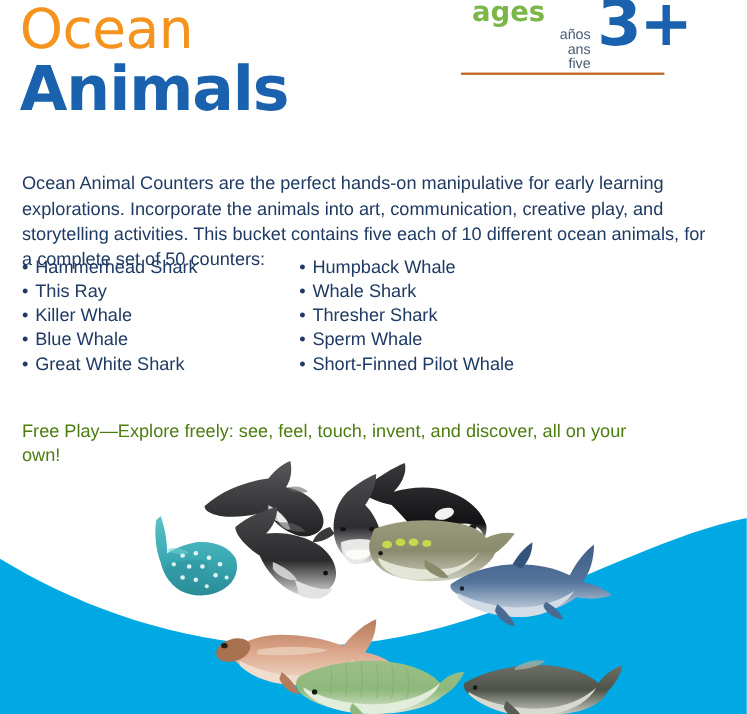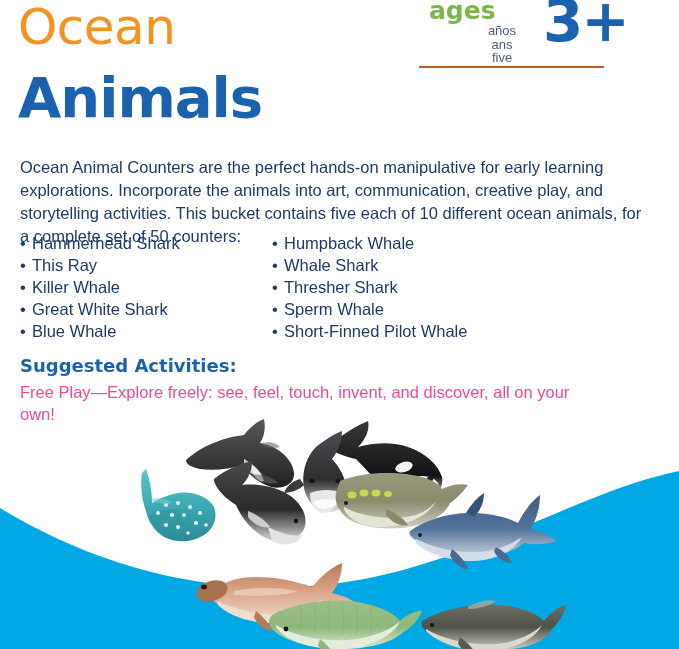--- a/index.html
+++ b/index.html
@@ -24,36 +24,36 @@
     letter-spacing:-0.5px;
     color:#F5931F;
   }
   .title-line2{
     font-family:"DejaVu Sans", sans-serif;
     font-weight:bold;
     font-size:56px;
     line-height:56px;
     letter-spacing:-1px;
     color:#1B62AE;
-    margin-top:18px;
+    margin-top:2px;
   }
 
   .age-badge{position:absolute;right:62px;top:2px;width:210px;height:100px;text-decoration:underline;}
   .age-row{position:relative;height:66px;}
   .age-word{
     position:absolute;left:22px;top:-4px;
     font-family:"DejaVu Sans", sans-serif;
     font-weight:bold;
     font-size:25px;
     line-height:25px;
     color:#7AB648;
   }
   .age-langs{
     position:absolute;left:60px;top:22px;
-    text-align:center;
+    text-align:right;
     width:70px;
     font-family:"Liberation Sans", sans-serif;
     font-size:13px;
     line-height:13.5px;
     color:#4A5A74;
   }
   .age-num{
     position:absolute;left:136px;top:-10px;
     font-family:"DejaVu Sans", sans-serif;
     font-weight:bold;
@@ -106,21 +106,21 @@
     font-weight:bold;
     font-size:18px;
     line-height:22px;
     color:#1B62AE;
   }
   .activities-body{
     position:absolute;left:20px;top:381px;width:580px;
     font-family:"Liberation Sans", sans-serif;
     font-size:16.5px;
     line-height:22px;
-    color:#ec4899;
+    color:#4d7c0f;
   }
 
   
   .art{position:absolute;left:0;top:415px;width:679px;height:234px;overflow:hidden;}
   .art svg{display:block;}
 </style>
 </head>
 <body>
 
 <div class="page">
@@ -147,33 +147,32 @@
 
   </div>
 
   <p class="intro">Ocean Animal Counters are the perfect hands-on manipulative for early learning explorations. Incorporate the animals into art, communication, creative play, and storytelling activities. This bucket contains five each of 10 different ocean animals, for a complete set of 50 counters:</p>
 
   <div class="animal-lists">
     <div class="col">
       <div class="bullet-item"><span class="dot">•</span><span>Hammerhead Shark</span></div>
       <div class="bullet-item"><span class="dot">•</span><span>This Ray</span></div>
       <div class="bullet-item"><span class="dot">•</span><span>Killer Whale</span></div>
+      <div class="bullet-item"><span class="dot">•</span><span>Blue Whale</span></div>
       <div class="bullet-item"><span class="dot">•</span><span>Great White Shark</span></div>
-      <div class="bullet-item"><span class="dot">•</span><span>Blue Whale</span></div>
     </div>
     <div class="col2">
       <div class="bullet-item"><span class="dot">•</span><span>Humpback Whale</span></div>
       <div class="bullet-item"><span class="dot">•</span><span>Whale Shark</span></div>
       <div class="bullet-item"><span class="dot">•</span><span>Thresher Shark</span></div>
       <div class="bullet-item"><span class="dot">•</span><span>Sperm Whale</span></div>
       <div class="bullet-item"><span class="dot">•</span><span>Short-Finned Pilot Whale</span></div>
     </div>
   </div>
 
-  <div class="activities-head">Suggested Activities:</div>
   <div class="activities-body">Free Play—Explore freely: see, feel, touch, invent, and discover, all on your own!</div>
 
   <div class="art">
     <svg width="679" height="234" viewBox="0 0 679 234" xmlns="http://www.w3.org/2000/svg" aria-hidden="true">
       <defs>
         <linearGradient id="gWhaleShark" x1="0" y1="0" x2="0" y2="1">
           <stop offset="0" stop-color="#5cc3c8"></stop>
             <stop offset="0.55" stop-color="#3aa8b2"></stop>
             <stop offset="1" stop-color="#2a8b96"></stop>
         </linearGradient>

